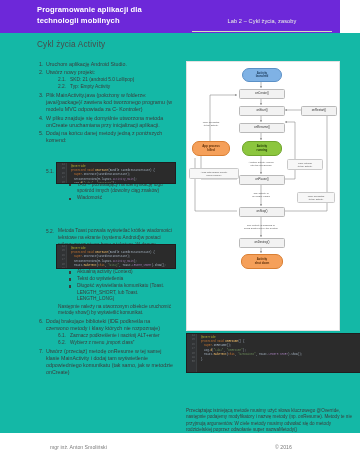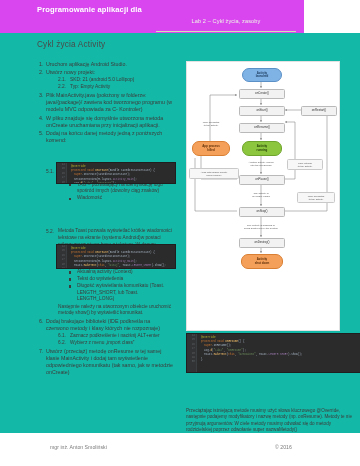--- a/index.html
+++ b/index.html
@@ -7,22 +7,22 @@
     width:360px;height:466px;overflow:hidden;
     background:#ffffff;
     font-family:"Liberation Sans","DejaVu Sans",sans-serif;
     color:#3b3b3b;
     -webkit-font-smoothing:antialiased;
   }
   .slide{position:relative;width:360px;height:466px;background:#fff;}
 
   
   .header{
-    position:absolute;left:0;top:0;width:304px;height:33px;
-    background:#d946ef;
+    position:absolute;left:0;top:0;width:340px;height:33px;
+    background:#6d28d9;
   }
   .header-title{
     position:absolute;left:37px;top:4px;width:160px;
     color:#ffffff;font-size:7.6px;font-weight:bold;line-height:11px;
     letter-spacing:.1px;
   }
   .header-right{
     position:absolute;right:8px;top:17px;width:140px;text-align:center;
   }
   .header-lab{
@@ -169,20 +169,21 @@
   }
 </style>
 </head>
 <body>
 
 <div class="slide">
 
   <div class="header">
     <div class="header-title">
       <div>Programowanie aplikacji dla</div>
+      <div>technologii mobilnych</div>
     </div>
     <div class="header-right">
       <div class="header-lab">Lab 2 – Cykl życia, zasoby</div>
     </div>
     <div class="header-rule"></div>
   </div>
 
   <div class="content">
 
     <div class="page-title">Cykl życia Activity</div>

